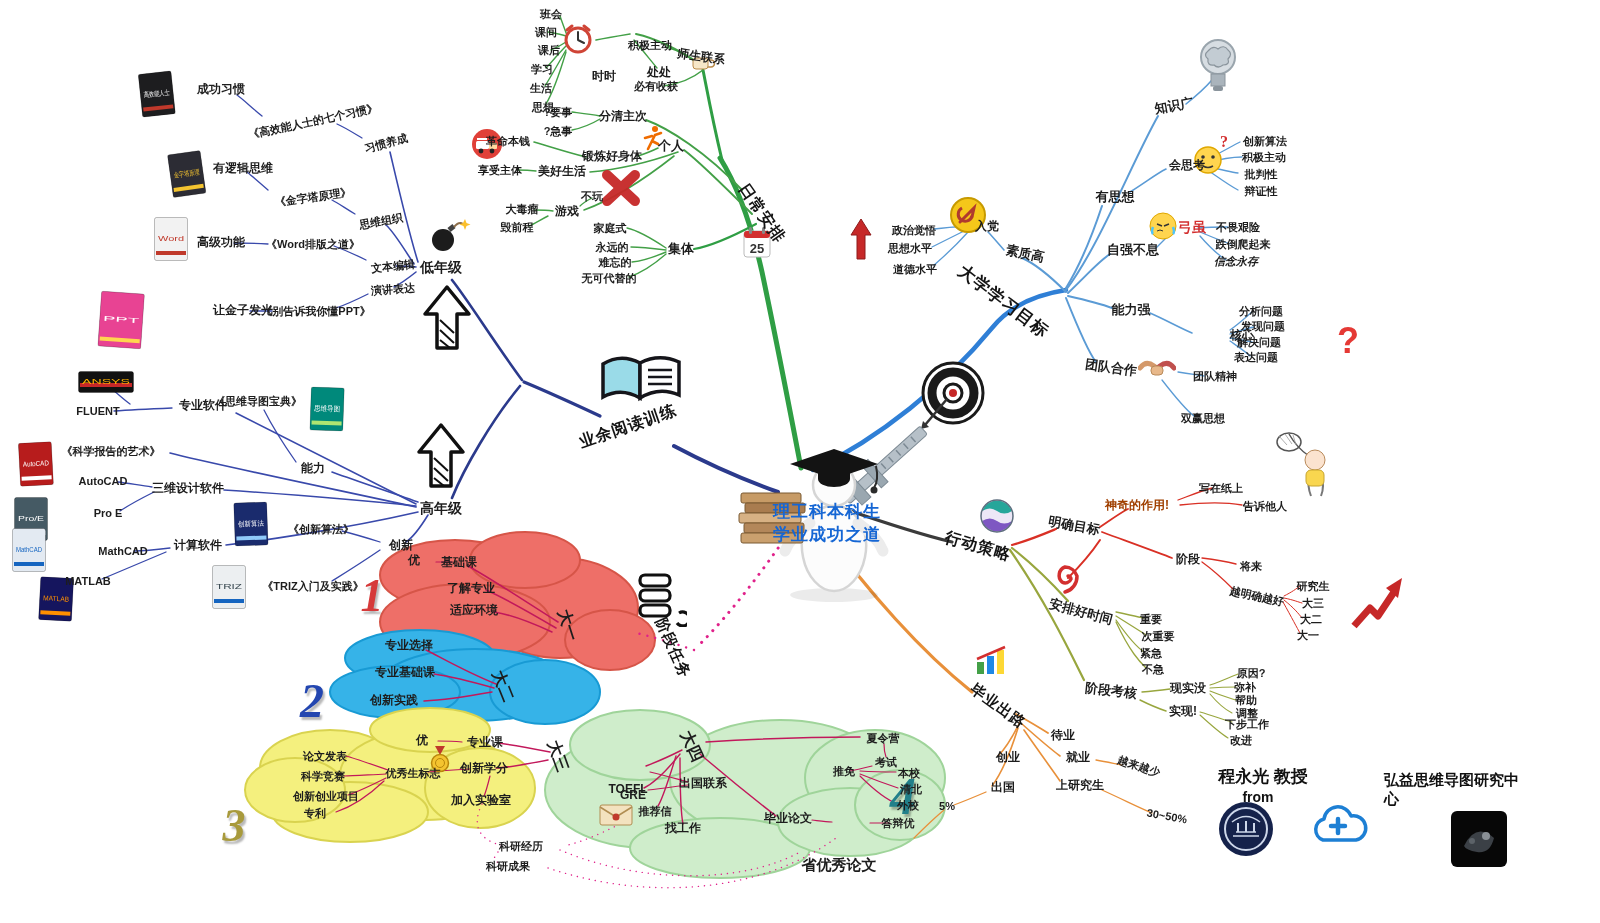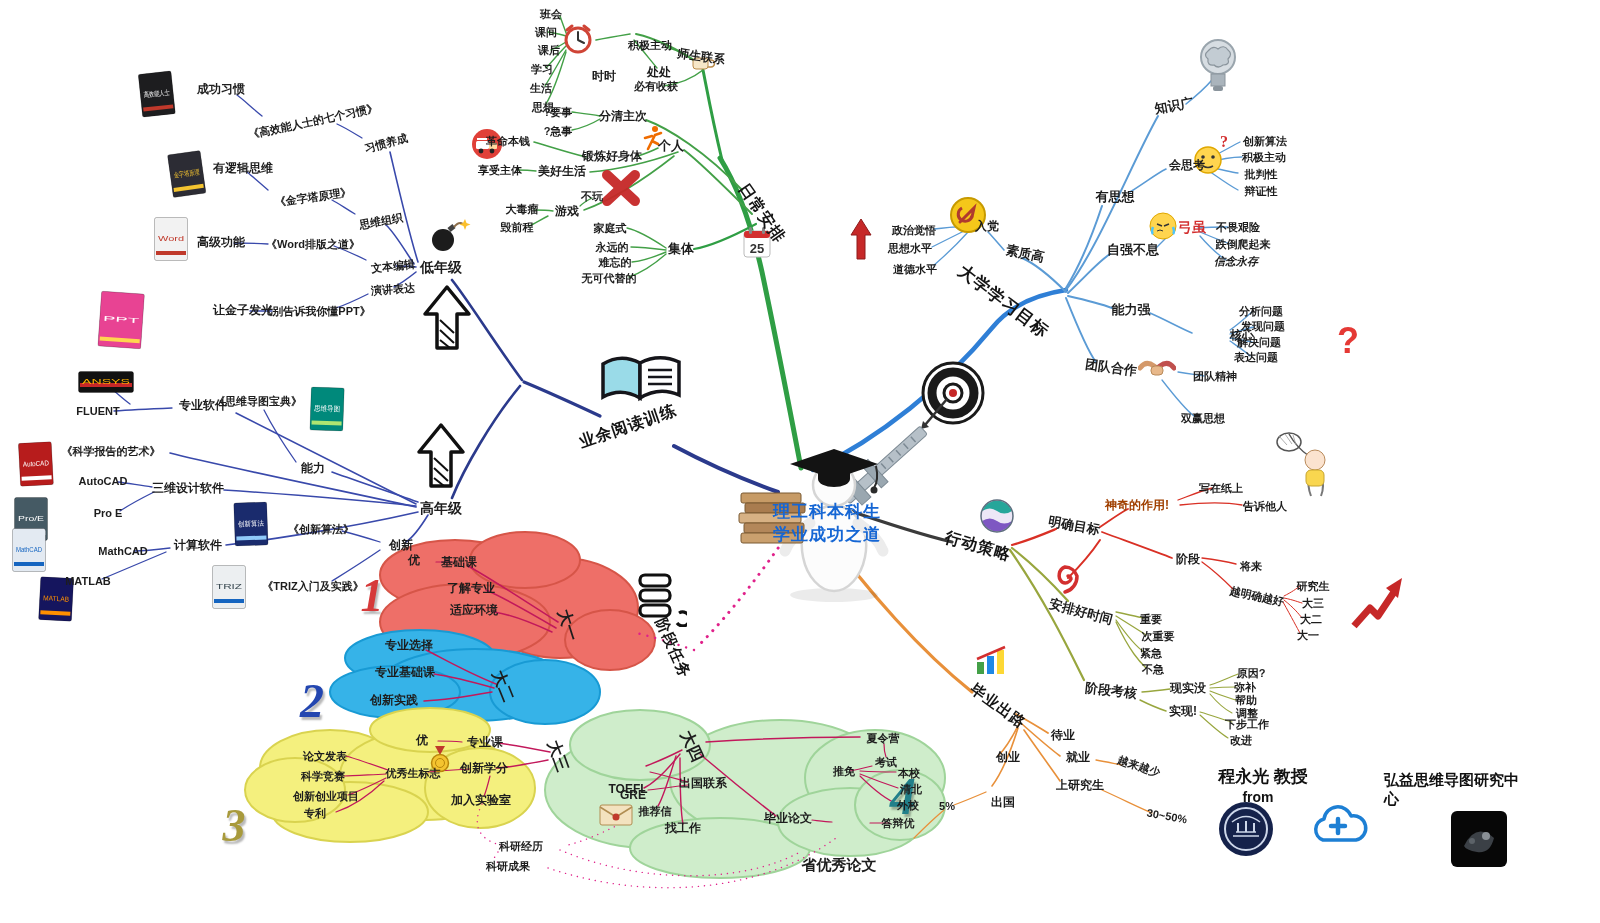--- a/index.html
+++ b/index.html
@@ -544,21 +544,21 @@
       <div class="node" style="left: 1245px; top: 687px; font-size: 11px; transform: translate(-50%, -50%) rotate(0deg);">弥补</div>
       <div class="node" style="left: 1246px; top: 700px; font-size: 11px; transform: translate(-50%, -50%) rotate(0deg);">帮助</div>
       <div class="node" style="left: 1247px; top: 713px; font-size: 11px; transform: translate(-50%, -50%) rotate(0deg);">调整</div>
       <div class="node" style="left: 1183px; top: 712px; font-size: 12px; transform: translate(-50%, -50%) rotate(0deg);">实现!</div>
       <div class="node" style="left: 1247px; top: 724px; font-size: 11px; transform: translate(-50%, -50%) rotate(0deg);">下步工作</div>
       <div class="node" style="left: 1241px; top: 740px; font-size: 11px; transform: translate(-50%, -50%) rotate(0deg);">改进</div>
       <div class="node branch-label" style="left: 998px; top: 706px; font-size: 15px; color: rgb(20, 20, 20); transform: translate(-50%, -50%) rotate(36deg);">毕业出路</div>
       <div class="node" style="left: 1063px; top: 736px; font-size: 12px; transform: translate(-50%, -50%) rotate(0deg);">待业</div>
       <div class="node" style="left: 1008px; top: 758px; font-size: 12px; transform: translate(-50%, -50%) rotate(0deg);">创业</div>
       <div class="node" style="left: 1078px; top: 758px; font-size: 12px; transform: translate(-50%, -50%) rotate(0deg);">就业</div>
-      <div class="node" style="left: 1003px; top: 788px; font-size: 12px; transform: translate(-50%, -50%) rotate(0deg); margin-top: 15px;">出国</div>
+      <div class="node" style="left: 1003px; top: 788px; font-size: 12px; transform: translate(-50%, -50%) rotate(0deg);">出国</div>
       <div class="node" style="left: 1080px; top: 786px; font-size: 12px; transform: translate(-50%, -50%) rotate(0deg);">上研究生</div>
       <div class="node" style="left: 1139px; top: 766px; font-size: 11px; transform: translate(-50%, -50%) rotate(18deg);">越来越少</div>
       <div class="node" style="left: 947px; top: 806px; font-size: 11px; transform: translate(-50%, -50%) rotate(0deg);">5%</div>
       <div class="node" style="left: 1167px; top: 816px; font-size: 11px; transform: translate(-50%, -50%) rotate(10deg);">30~50%</div>
       <div class="node branch-label" style="left: 628px; top: 426px; font-size: 16px; color: rgb(20, 20, 20); transform: translate(-50%, -50%) rotate(-19deg);">业余阅读训练</div>
       <div class="node" style="left: 441px; top: 268px; font-size: 14px; transform: translate(-50%, -50%) rotate(0deg);">低年级</div>
       <div class="node" style="left: 221px; top: 90px; font-size: 12px; transform: translate(-50%, -50%) rotate(0deg);">成功习惯</div>
       <div class="node" style="left: 313px; top: 121px; font-size: 11px; transform: translate(-50%, -50%) rotate(-12deg);">《高效能人士的七个习惯》</div>
       <div class="node" style="left: 386px; top: 143px; font-size: 11px; transform: translate(-50%, -50%) rotate(-15deg);">习惯养成</div>
       <div class="node" style="left: 243px; top: 169px; font-size: 12px; transform: translate(-50%, -50%) rotate(0deg);">有逻辑思维</div>

